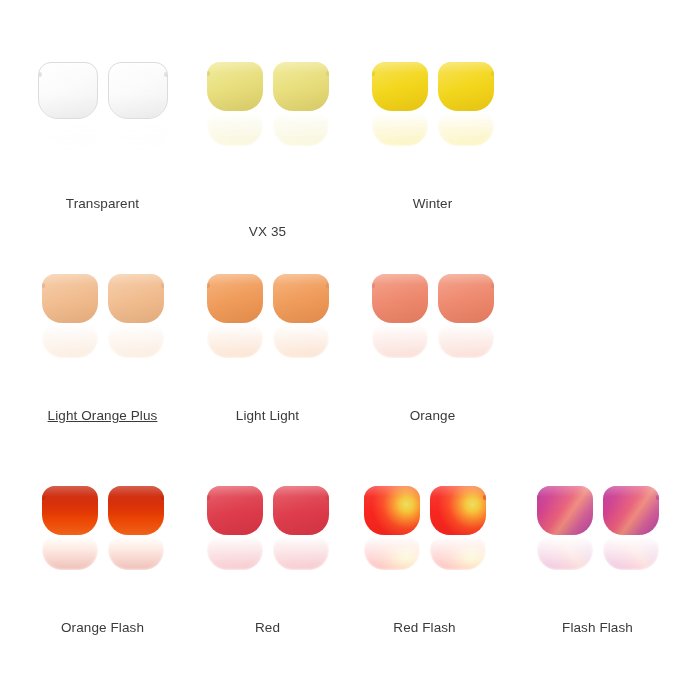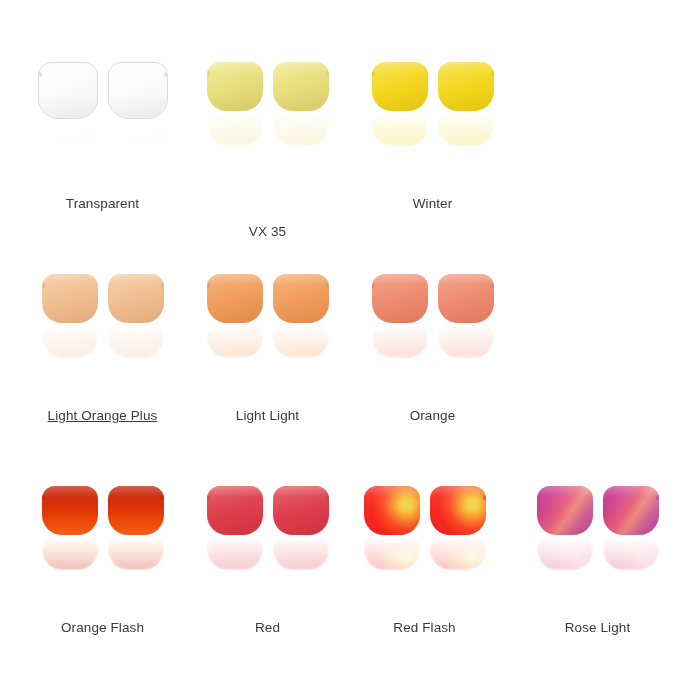--- a/index.html
+++ b/index.html
@@ -296,15 +296,15 @@
           </div>
           <div class="reflection" style="background: linear-gradient(125deg, rgb(184, 52, 156) 0%, rgb(207, 63, 142) 22%, rgb(232, 96, 122) 46%, rgb(239, 138, 126) 58%, rgb(207, 95, 149) 76%, rgb(178, 63, 160) 100%);"></div>
         </div>
         <div class="lens-wrap right">
           <div class="lens" style="background: linear-gradient(125deg, rgb(184, 52, 156) 0%, rgb(207, 63, 142) 22%, rgb(232, 96, 122) 46%, rgb(239, 138, 126) 58%, rgb(207, 95, 149) 76%, rgb(178, 63, 160) 100%);">
             <div class="nub" style="background: rgb(169, 54, 137);"></div>
           </div>
           <div class="reflection" style="background: linear-gradient(125deg, rgb(184, 52, 156) 0%, rgb(207, 63, 142) 22%, rgb(232, 96, 122) 46%, rgb(239, 138, 126) 58%, rgb(207, 95, 149) 76%, rgb(178, 63, 160) 100%);"></div>
         </div>
       </div>
-      <div class="lens-label" style="color: rgb(58, 58, 58);">Rose Light</div>
+      <div class="lens-label" style="color: rgb(58, 58, 58);">Flash Flash</div>
     </div>
   </div>
 
 </body></html>

